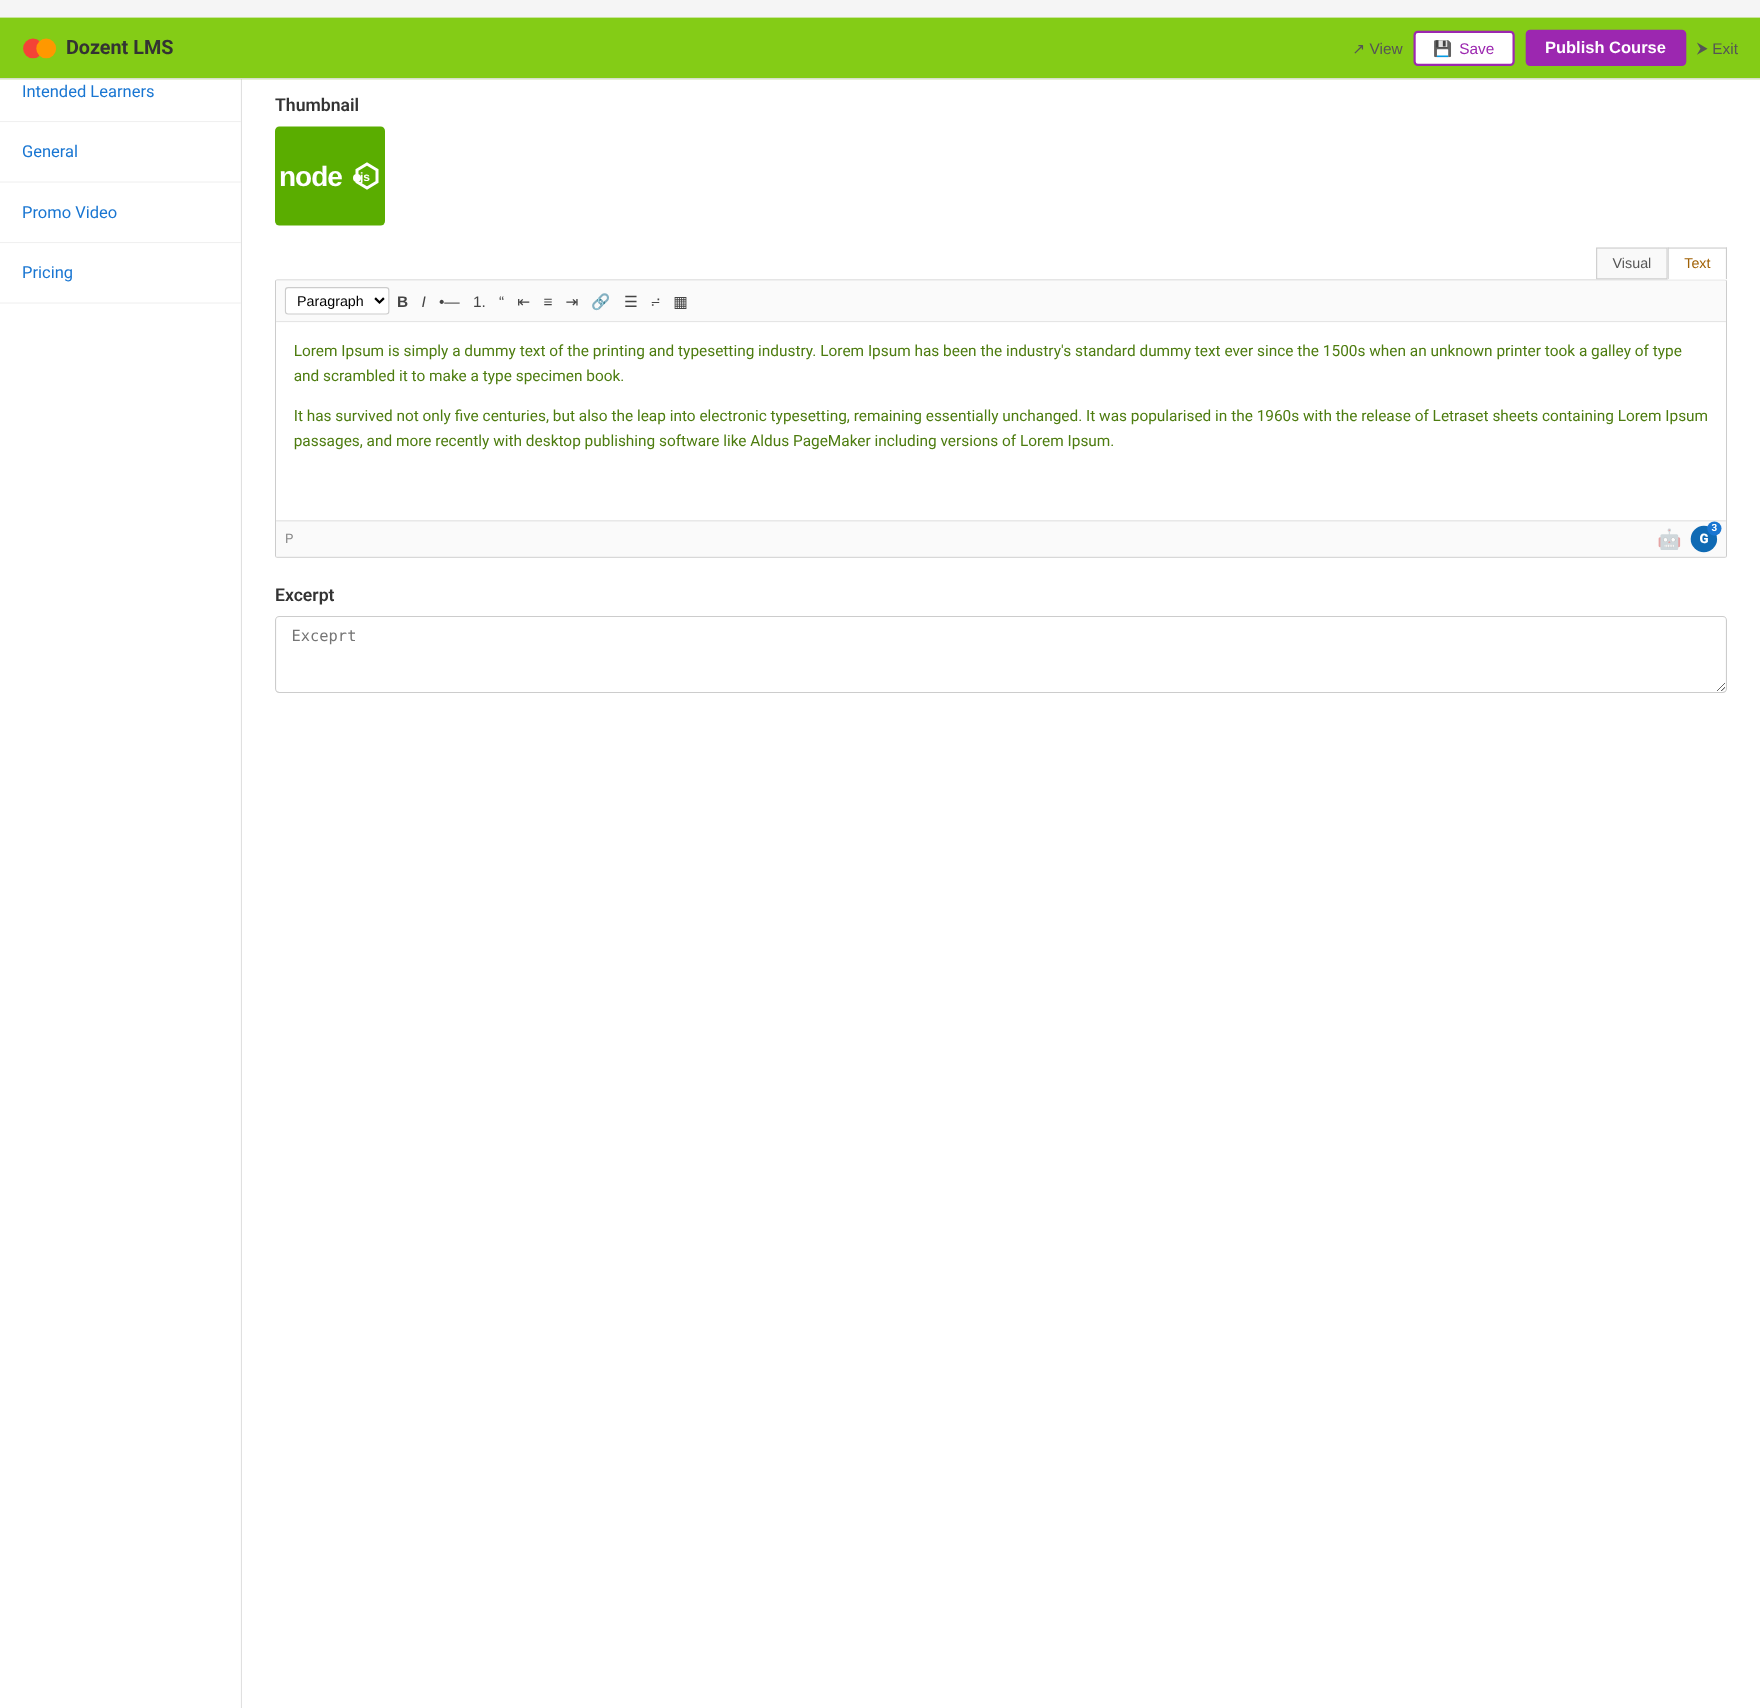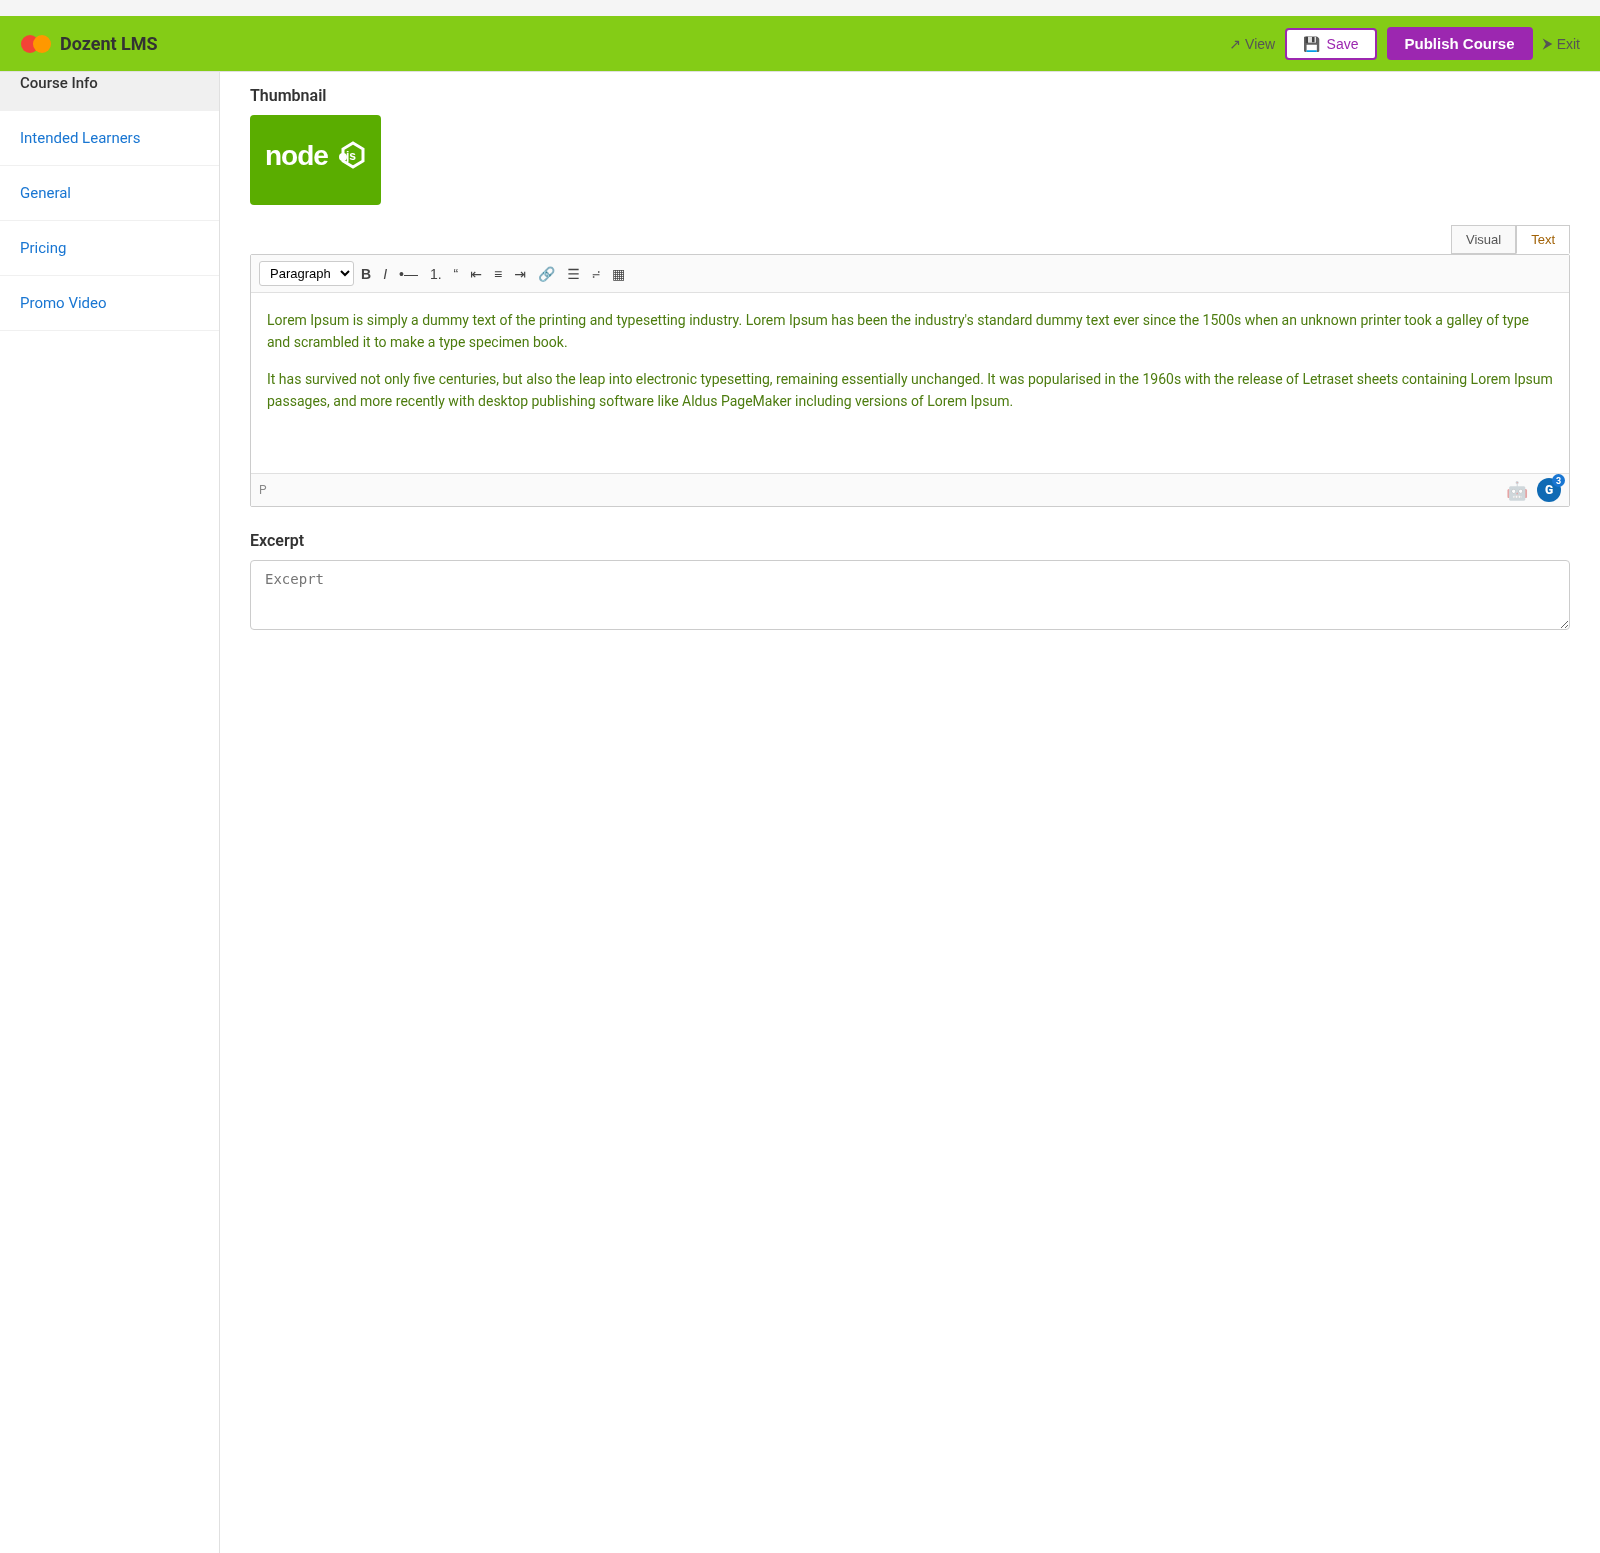--- a/index.html
+++ b/index.html
@@ -33,21 +33,21 @@
 
     
     .section-label { font-size: 16px; font-weight: 600; margin-bottom: 10px; color: #333; }
     .course-title-row { display: flex; gap: 20px; align-items: flex-start; }
     .course-title-input-wrap { flex: 1; }
     .course-title-input { width: 100%; padding: 10px 14px; border: 1px solid #ccc; border-radius: 4px; font-size: 14px; color: #333; }
 
     
     .thumbnail-wrap { display: flex; flex-direction: column; align-items: flex-start; }
     .thumbnail-label { font-size: 16px; font-weight: 600; margin-bottom: 10px; color: #333; }
-    .thumbnail-img { width: 131px; height: 90px; background: #5aad00; border-radius: 4px; display: flex; align-items: flex-start; justify-content: center; overflow: hidden; }
+    .thumbnail-img { width: 100px; height: 90px; background: #5aad00; border-radius: 4px; display: flex; align-items: center; justify-content: center; overflow: hidden; }
 
     
     .editor-section { margin-top: 20px; }
     .editor-tab-row { display: flex; justify-content: flex-end; gap: 0; margin-bottom: 0; }
     .editor-tab { padding: 6px 14px; border: 1px solid #ccc; background: #f9f9f9; cursor: pointer; font-size: 13px; color: #555; }
     .editor-tab.active { background: #fff; border-bottom: 1px solid #fff; color: #a16207; font-weight: 500; }
     .editor-wrap { border: 1px solid #ccc; border-radius: 2px; }
     .editor-toolbar { display: flex; align-items: center; gap: 2px; padding: 6px 8px; border-bottom: 1px solid #e0e0e0; background: #fafafa; flex-wrap: wrap; }
     .toolbar-select { border: 1px solid #ccc; border-radius: 3px; padding: 3px 6px; font-size: 13px; background: #fff; cursor: pointer; }
     .toolbar-btn { background: none; border: none; cursor: pointer; padding: 3px 5px; font-size: 14px; color: #444; border-radius: 3px; }
@@ -87,34 +87,31 @@
     <button class="btn-exit">
       <span>⮞</span>
       <span>Exit</span>
     </button>
   </div>
 </header>
 
 <div class="main-layout">
 
   <aside class="sidebar">
-    <div class="sidebar-item active">
-      <span>Course Info</span>
-    </div>
     <div class="sidebar-item link">
       <span>Intended Learners</span>
     </div>
     <div class="sidebar-item link">
       <span>General</span>
     </div>
     <div class="sidebar-item link">
-      <span>Pricing</span>
+      <span>Promo Video</span>
     </div>
     <div class="sidebar-item link">
-      <span>Promo Video</span>
+      <span>Pricing</span>
     </div>
   </aside>
 
   <main class="content">
 
     <div class="course-title-row">
       <div class="thumbnail-wrap">
         <div class="thumbnail-label">Thumbnail</div>
         <div class="thumbnail-img">
 

